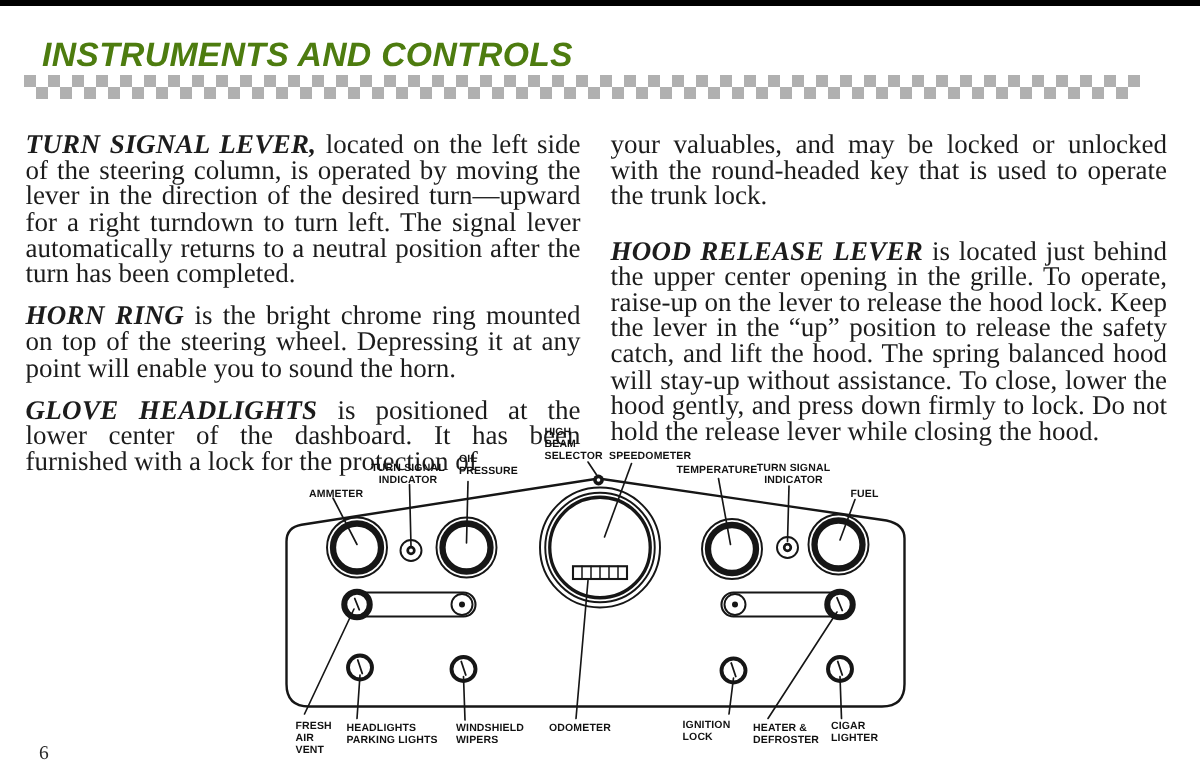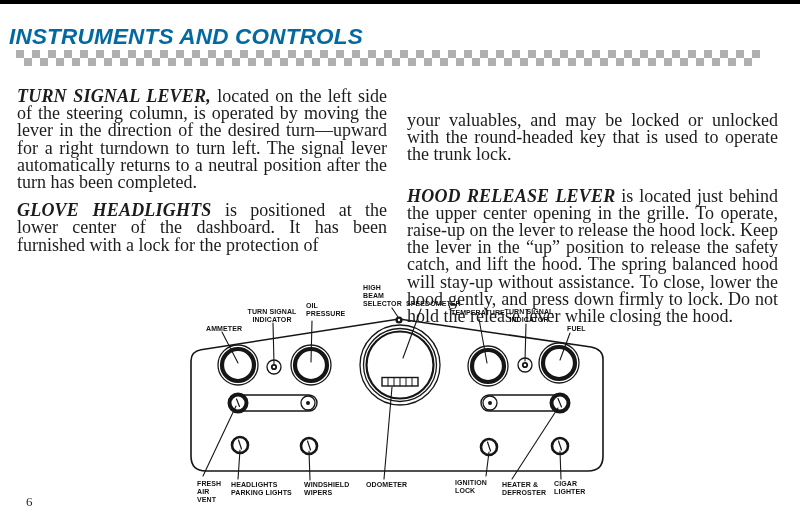--- a/index.html
+++ b/index.html
@@ -9,42 +9,42 @@
     font-family: "Liberation Serif", serif;
     color: #1c1c1c;
     position: relative;
     overflow: hidden;
   }
   .top-bar {
     position: absolute; left: 0; top: 0;
     width: 800px; height: 4px; background: #000;
   }
   .page-title {
-    position: absolute; left: 9px; top: 24px;
+    position: absolute; left: 28px; top: 24px;
     margin: 0;
     font-family: "Liberation Sans", sans-serif;
     font-weight: bold; font-style: italic;
     font-size: 22.5px; letter-spacing: 0.2px;
-    color: #0369a1; white-space: nowrap;
+    color: #4d7c0f; white-space: nowrap;
   }
   .checker-stripe {
     position: absolute; left: 16px; top: 50px;
     width: 744px; height: 16px;
     background-image: conic-gradient(#fff 0 25%, #b0b0b0 0 50%, #fff 0 75%, #b0b0b0 0);
     background-size: 16px 16px;
   }
   .col {
     position: absolute; top: 88px;
     font-size: 18px; line-height: 17.2px;
     text-align: justify;
   }
   .col-left  { left: 17px;  width: 370px; }
   .col-right { left: 407px; width: 371px; }
   .para { margin: 0 0 11px 0; }
-  .col-right .para { margin-bottom: 19px; margin-top: 24px; }
+  .col-right .para { margin-bottom: 19px; }
   .lead { font-weight: bold; font-style: italic; letter-spacing: 0.2px; }
   .diagram-svg { position: absolute; left: 170px; top: 275px; }
   .diagram-svg text {
     font-family: "Liberation Sans", sans-serif;
     font-weight: bold; font-size: 7px;
     fill: #121212; letter-spacing: 0.1px;
   }
   .page-number {
     position: absolute; left: 26px; top: 494px;
     font-size: 13px; color: #2a2a2a;
@@ -54,20 +54,21 @@
 <body>
 
 <div class="top-bar"></div>
 
 <h1 class="page-title">INSTRUMENTS AND CONTROLS</h1>
 
 <div class="checker-stripe"></div>
 
 <div class="col col-left">
   <p class="para"><span class="lead">TURN SIGNAL LEVER,</span><span> located on the left side of the steering column, is operated by moving the lever in the direction of the desired turn—upward for a right turndown to turn left. The signal lever automatically returns to a neutral position after the turn has been completed.</span></p>
+  <p class="para"><span class="lead">HORN RING</span><span> is the bright chrome ring mounted on top of the steering wheel. Depressing it at any point will enable you to sound the horn.</span></p>
   <p class="para"><span class="lead">GLOVE HEADLIGHTS</span><span> is positioned at the lower center of the dashboard. It has been furnished with a lock for the protection of</span></p>
 </div>
 
 <div class="col col-right">
   <p class="para"><span class="lead"></span><span>your valuables, and may be locked or unlocked with the round-headed key that is used to operate the trunk lock.</span></p>
   <p class="para"><span class="lead">HOOD RELEASE LEVER</span><span> is located just behind the upper center opening in the grille. To operate, raise-up on the lever to release the hood lock. Keep the lever in the “up” position to release the safety catch, and lift the hood. The spring balanced hood will stay-up without assistance. To close, lower the hood gently, and press down firmly to lock. Do not hold the release lever while closing the hood.</span></p>
 </div>
 
 <svg class="diagram-svg" width="470" height="243" viewBox="0 0 470 243" fill="none" stroke="#161616" stroke-linecap="round">
 

